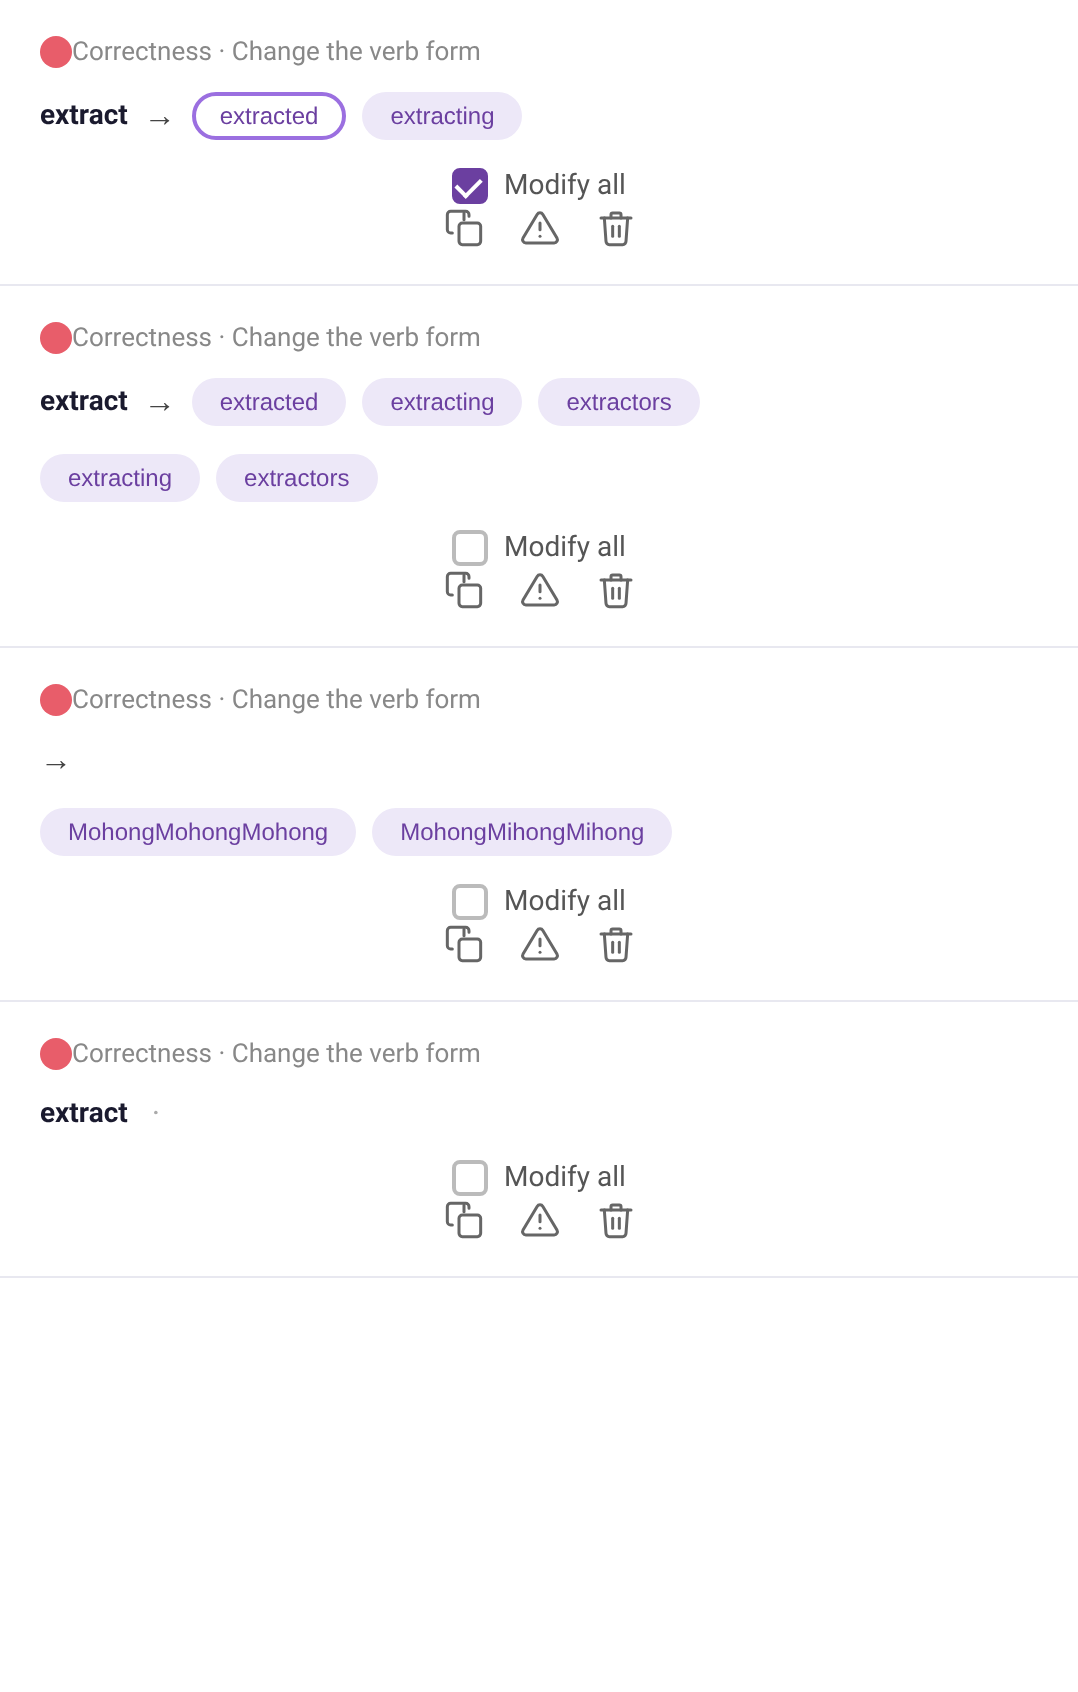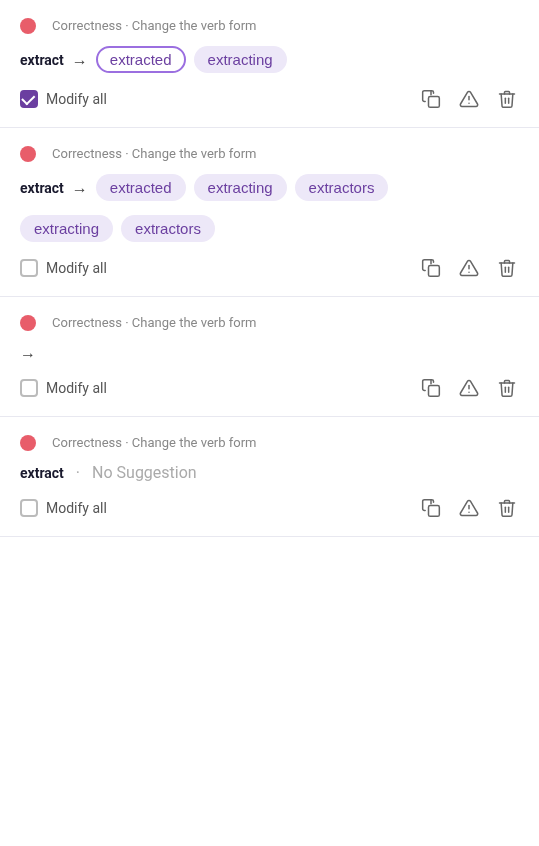--- a/index.html
+++ b/index.html
@@ -12,22 +12,22 @@
     }
 
     .card {
       background: #fff;
       border-bottom: 1px solid #e8e8f0;
       padding: 18px 20px 16px 20px;
     }
 
     .card-header {
       display: flex;
-      align-items: flex-start;
-      gap: 16px;
+      align-items: center;
+      gap: 0;
       margin-bottom: 12px;
     }
 
     .dot {
       width: 16px;
       height: 16px;
       border-radius: 50%;
       background: #e85d6a;
       flex-shrink: 0;
     }
@@ -55,21 +55,21 @@
     .arrow {
       font-size: 16px;
       color: #444;
     }
 
     .suggestion-chip {
       background: #ede8f8;
       color: #6b3fa0;
       border-radius: 20px;
       padding: 5px 14px;
-      font-size: 15px;
+      font-size: 12px;
       font-weight: 400;
       border: none;
       cursor: pointer;
     }
 
     .suggestion-chip.selected {
       background: transparent;
       border: 2px solid #9b6fe0;
       color: #6b3fa0;
       padding: 3px 12px;
@@ -80,20 +80,21 @@
       color: #aaa;
       font-weight: 400;
       margin-left: 4px;
     }
 
     .card-footer {
       display: flex;
       align-items: center;
       justify-content: space-between;
       margin-top: 6px;
+      flex-direction: column;
     }
 
     .modify-all {
       display: flex;
       align-items: center;
       gap: 8px;
       font-size: 14px;
       color: #555;
     }
 
@@ -246,20 +247,24 @@
 </div>
 
 <div class="card">
   <div class="card-header">
     <div class="dot dot-red"></div>
     <span class="card-title">Correctness · Change the verb form</span>
   </div>
   <div class="verb-row">
     <span class="arrow">→</span>
   </div>
+  <div class="verb-row">
+    <button class="suggestion-chip">MohongMohongMohong</button>
+    <button class="suggestion-chip">MohongMihongMihong</button>
+  </div>
   <div class="card-footer">
     <div class="modify-all">
       <div class="checkbox"></div>
       <span>Modify all</span>
     </div>
     <div class="action-icons">
       <div class="action-icon">
         <svg viewBox="0 0 24 24" fill="none" stroke="currentColor" stroke-width="1.8" stroke-linecap="round" stroke-linejoin="round">
           <rect x="9" y="9" width="13" height="13" rx="2" ry="2"></rect>
           <path d="M5 15H4a2 2 0 0 1-2-2V4a2 2 0 0 1 2-2h9a2 2 0 0 1 2 2v1"></path>
@@ -287,21 +292,20 @@
 </div>
 
 <div class="card">
   <div class="card-header">
     <div class="dot dot-red"></div>
     <span class="card-title">Correctness · Change the verb form</span>
   </div>
   <div class="verb-row">
     <span class="verb-original">extract</span>
     <span class="no-suggestion">·</span>
-    <span class="no-suggestion">No Suggestion</span>
   </div>
   <div class="card-footer">
     <div class="modify-all">
       <div class="checkbox"></div>
       <span>Modify all</span>
     </div>
     <div class="action-icons">
       <div class="action-icon">
         <svg viewBox="0 0 24 24" fill="none" stroke="currentColor" stroke-width="1.8" stroke-linecap="round" stroke-linejoin="round">
           <rect x="9" y="9" width="13" height="13" rx="2" ry="2"></rect>

